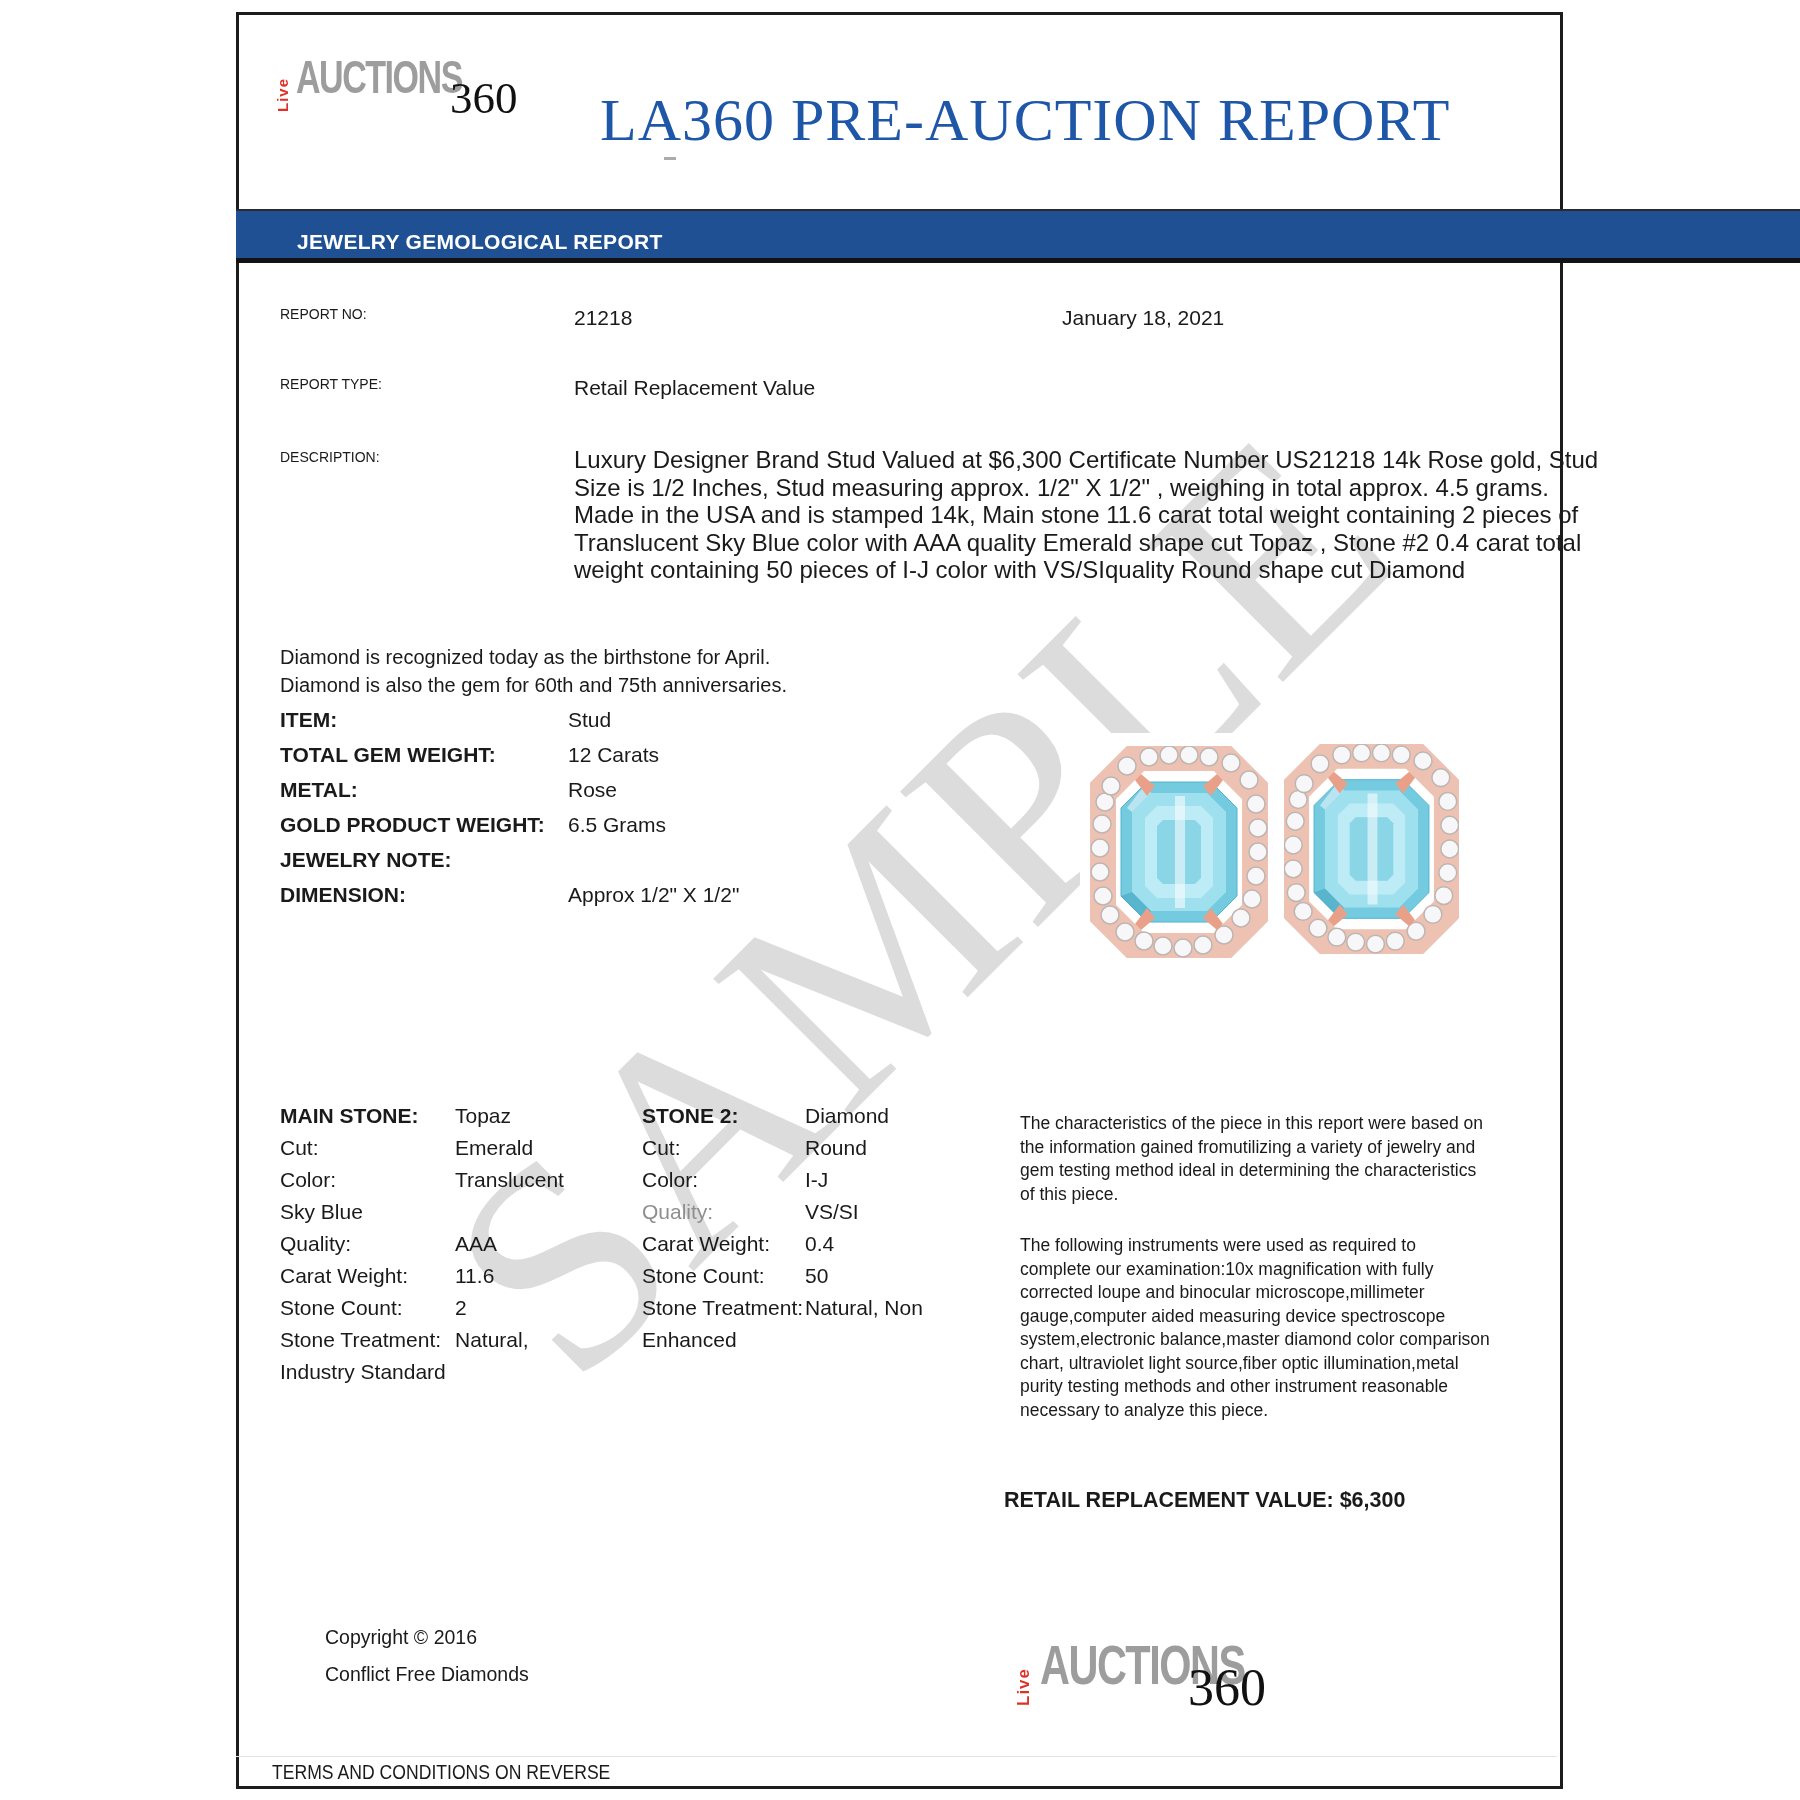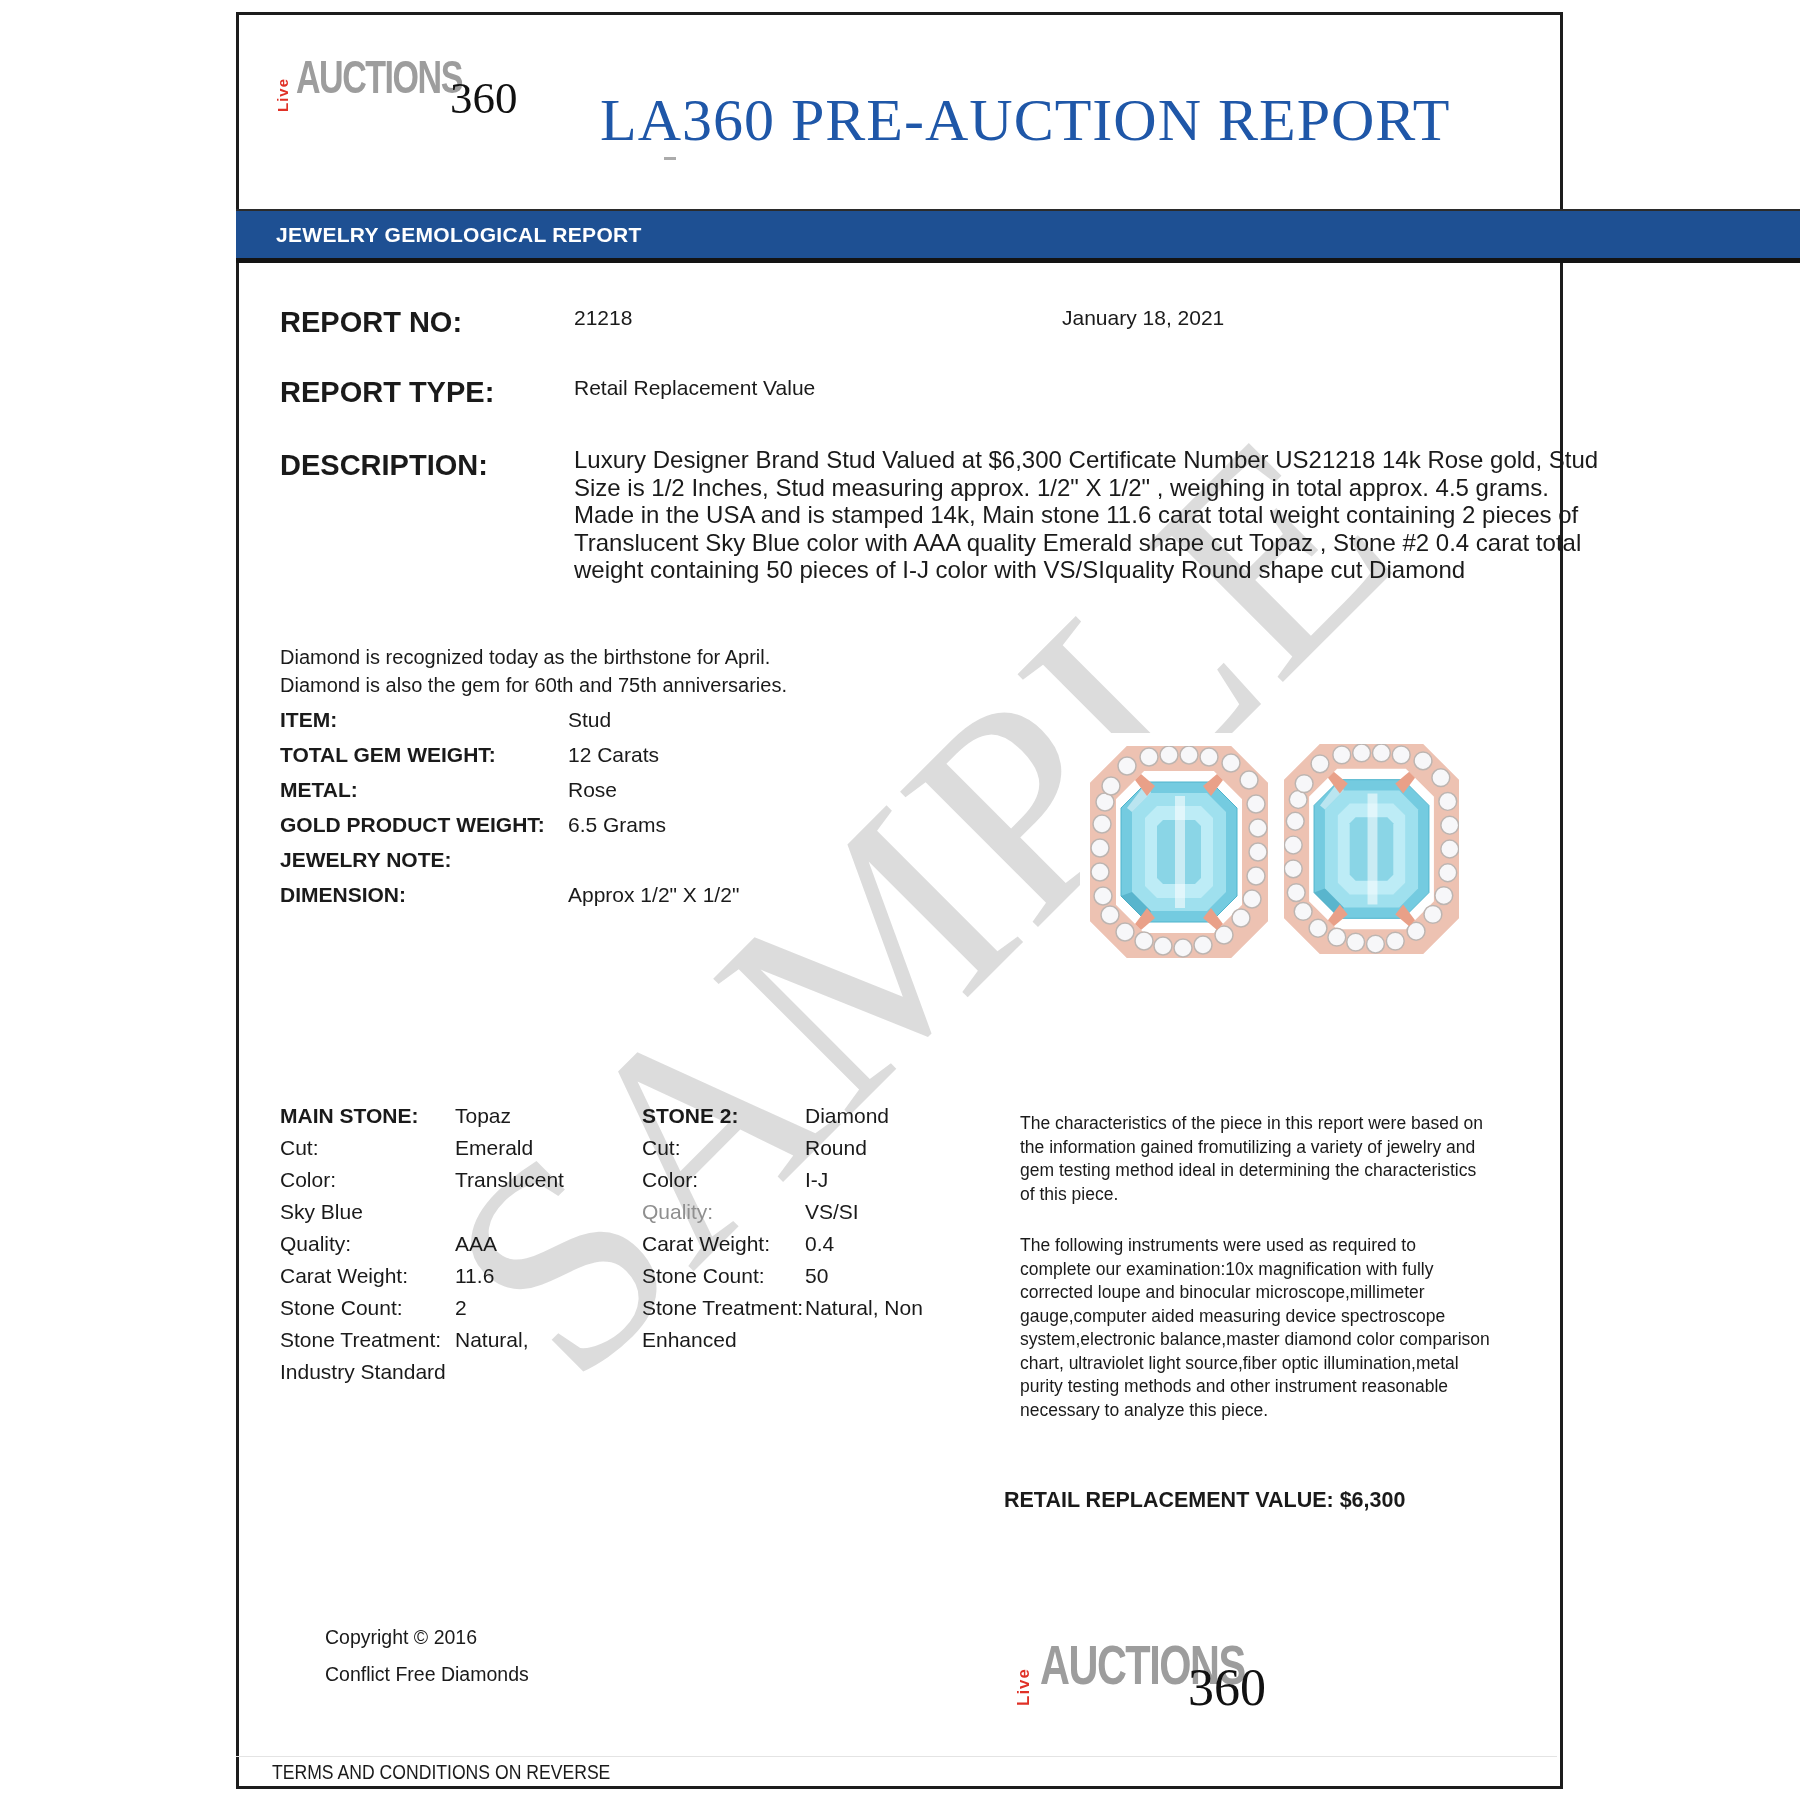--- a/index.html
+++ b/index.html
@@ -7,34 +7,34 @@
           font-family:"Liberation Sans",sans-serif;color:#1a1a1a;}
   .abs{position:absolute;}
   
   .page{left:236px;top:12px;width:1321px;height:1771px;border:3px solid #1c1c1c;background:#ffffff;z-index:1;}
   
   .watermark{left:920px;top:905px;z-index:2;transform:translate(-50%,-50%) rotate(-45deg);
              font-family:"Liberation Serif",serif;font-size:295px;color:#c7c7c7;opacity:.62;
              letter-spacing:2px;white-space:nowrap;}
   
   .bluebar{left:236px;top:209px;width:1564px;height:47px;background:#1e5093;border-top:2px solid #2b2b2b;z-index:4;}
-  .bluebar span{display:block;padding-left:40px;line-height:47px;color:#ffffff;font-weight:bold;
-                font-size:21px;letter-spacing:.3px;}
+  .bluebar span{display:block;padding-left:61px;line-height:47px;color:#ffffff;font-weight:bold;
+                font-size:21px;letter-spacing:.3px;margin-top:7px;}
   .blackstrip{left:236px;top:258px;width:1564px;height:5px;background:#131313;z-index:4;}
   
   .logo-live{z-index:5;color:#e03127;font-weight:bold;transform:rotate(-90deg);transform-origin:left top;
              letter-spacing:1px;}
   .logo-auctions{z-index:5;color:#9d9d9d;transform:scaleX(.74);transform-origin:left top;
                  letter-spacing:-2px;font-weight:bold;white-space:nowrap;}
   .logo-360{z-index:6;color:#111111;font-family:"Liberation Serif",serif;white-space:nowrap;}
   .doc-title{left:600px;top:86px;width:680px;text-align:center;z-index:5;
              font-family:"Liberation Serif",serif;font-size:60px;color:#1f57a8;letter-spacing:1px;white-space:nowrap;}
   .title-dash{left:664px;top:157px;width:12px;height:3px;background:#ababab;z-index:5;}
   
-  .lbl{font-weight:bold;font-size:29px;}
+  .lbl{font-weight:normal;font-size:14px;}
   .val{font-size:21px;}
   .z5{z-index:5;}
   .desc-lines div{font-size:24px;line-height:27.5px;white-space:nowrap;}
   .note-lines div{font-size:20px;line-height:27.5px;white-space:nowrap;}
   .item-rows .irow{height:35px;white-space:nowrap;}
   .item-rows .irow .l{display:inline-block;width:288px;font-weight:bold;font-size:21px;}
   .item-rows .irow .v{font-size:21px;}
   .stone-col .srow{height:32px;white-space:nowrap;font-size:21px;}
   .stone-col .srow .l{display:inline-block;}
   .stone-col.left .srow .l{width:175px;}

